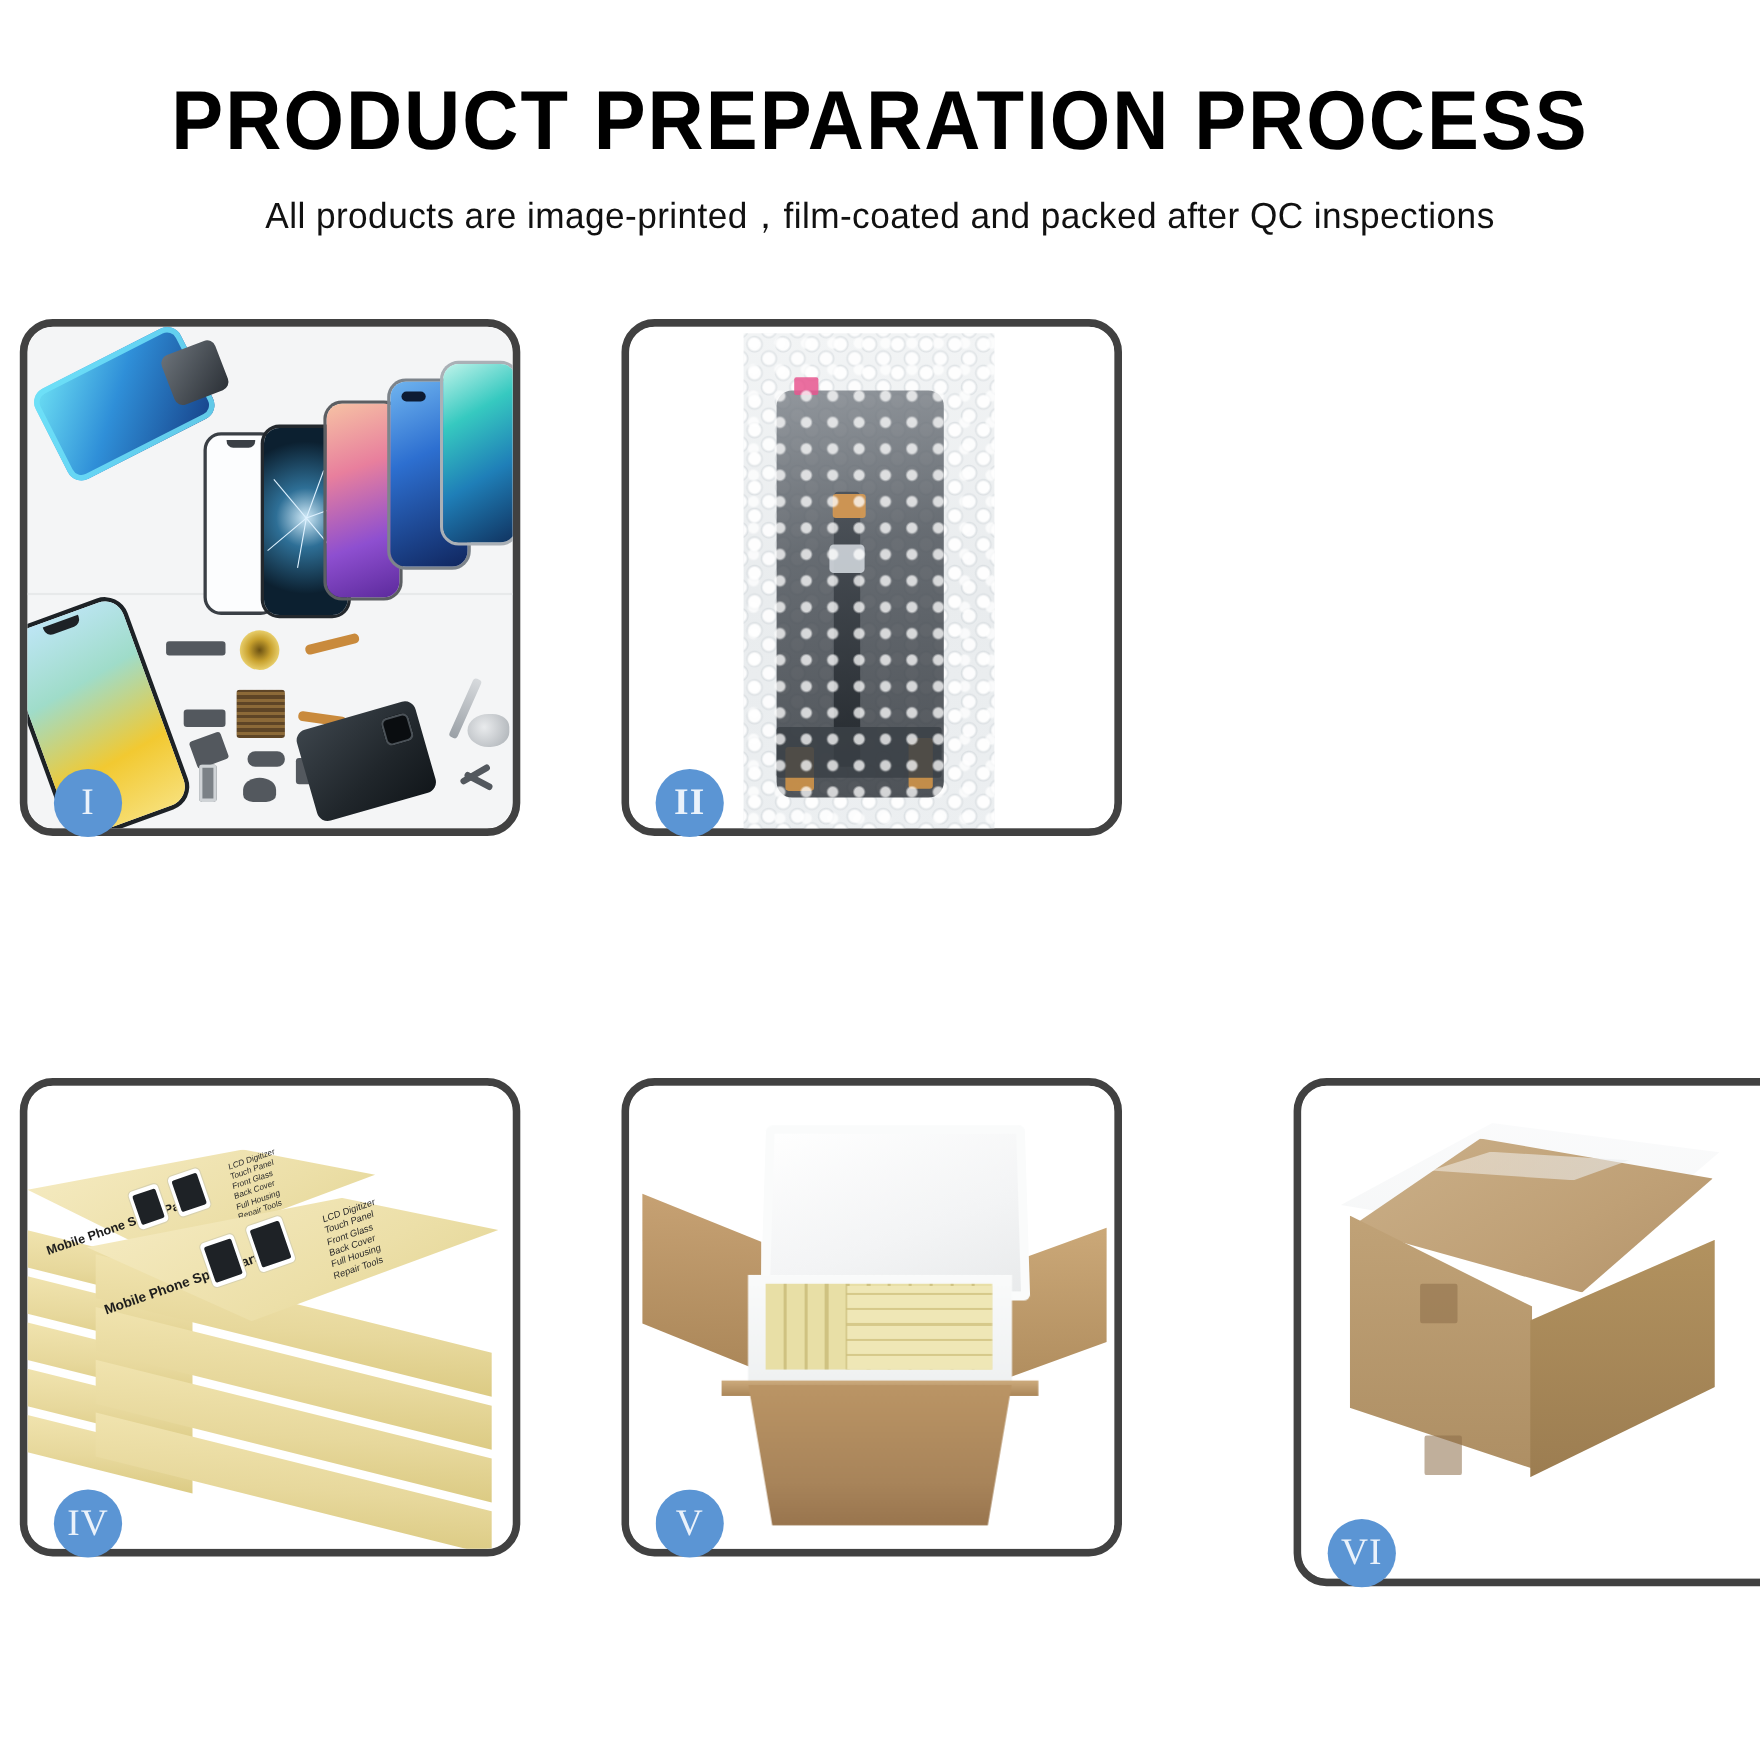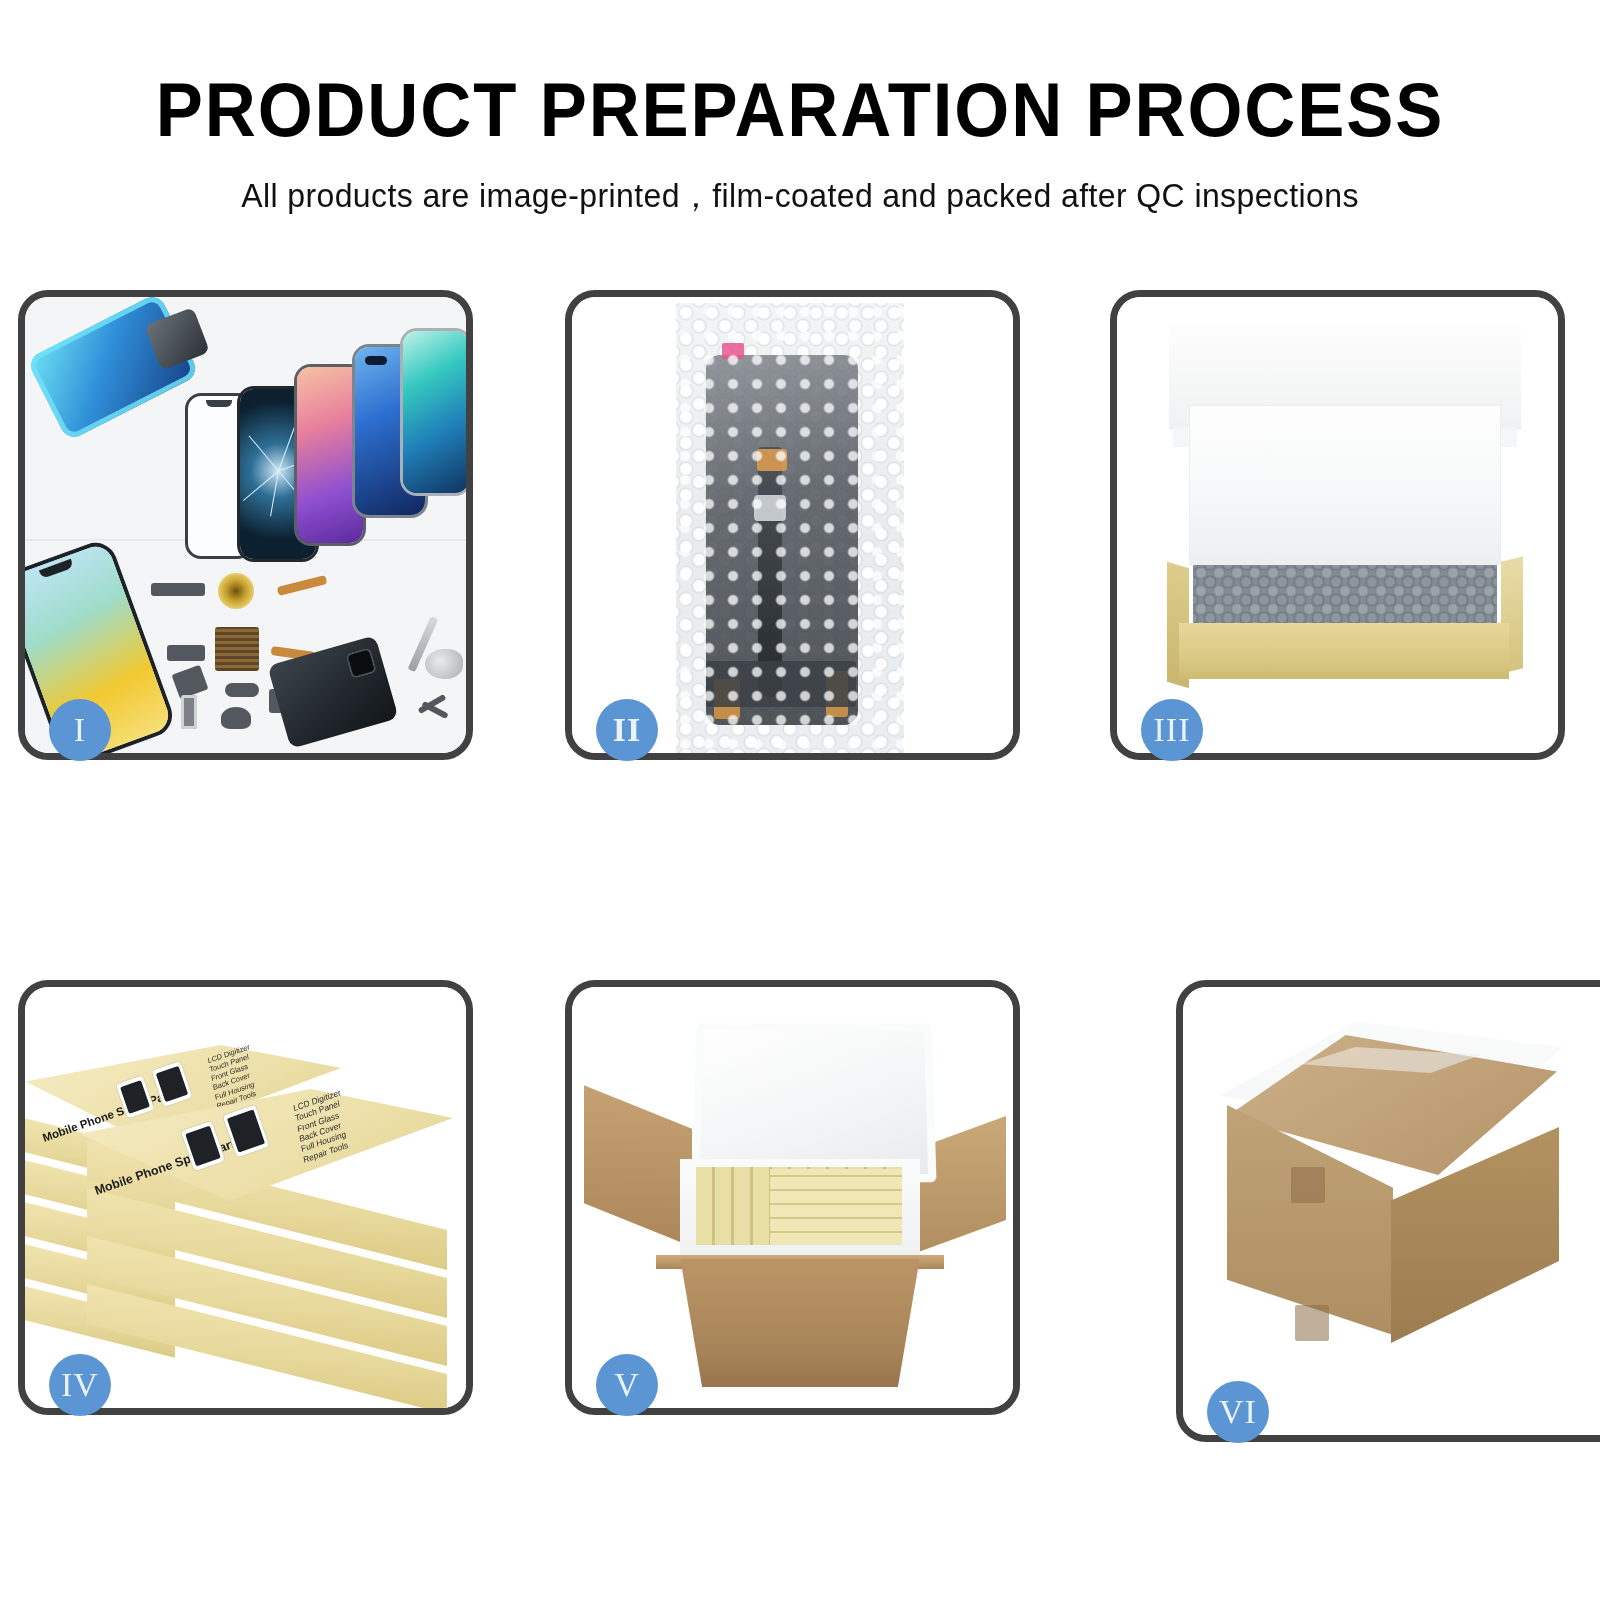--- a/index.html
+++ b/index.html
@@ -444,33 +444,20 @@
           <div class="gold-foot" style="left:38px;top:376px;width:26px;height:40px;"></div>
           <div class="gold-foot" style="left:150px;top:368px;width:22px;height:46px;"></div>
           <div class="part" style="left:30px;top:358px;width:150px;height:46px;background:#3b4147;opacity:.85;"></div>
           <div class="bubble-overlay"></div>
         </div>
       </div>
     </div>
     <div class="badge">II</div>
   </div>
 
-  <div class="panel p3">
-    <div class="panel-inner">
-      <div class="scene3">
-        <div class="s3-lid"></div>
-        <div class="s3-foam"></div>
-        <div class="s3-tray-left"></div>
-        <div class="s3-tray-right"></div>
-        <div class="s3-bubble-row"></div>
-        <div class="s3-tray-front"></div>
-      </div>
-    </div>
-    <div class="badge">III</div>
-  </div>
 
   <div class="panel p4">
     <div class="panel-inner">
       <div class="scene4">
 
         <div class="gbox" style="left:0px;top:150px;width:150px;height:34px;transform:skewY(14deg);"></div>
         <div class="gbox" style="left:0px;top:192px;width:150px;height:34px;transform:skewY(14deg);"></div>
         <div class="gbox" style="left:0px;top:234px;width:150px;height:34px;transform:skewY(14deg);"></div>
         <div class="gbox" style="left:0px;top:276px;width:150px;height:34px;transform:skewY(14deg);"></div>
         <div class="gbox" style="left:0px;top:318px;width:150px;height:34px;transform:skewY(14deg);"></div>

